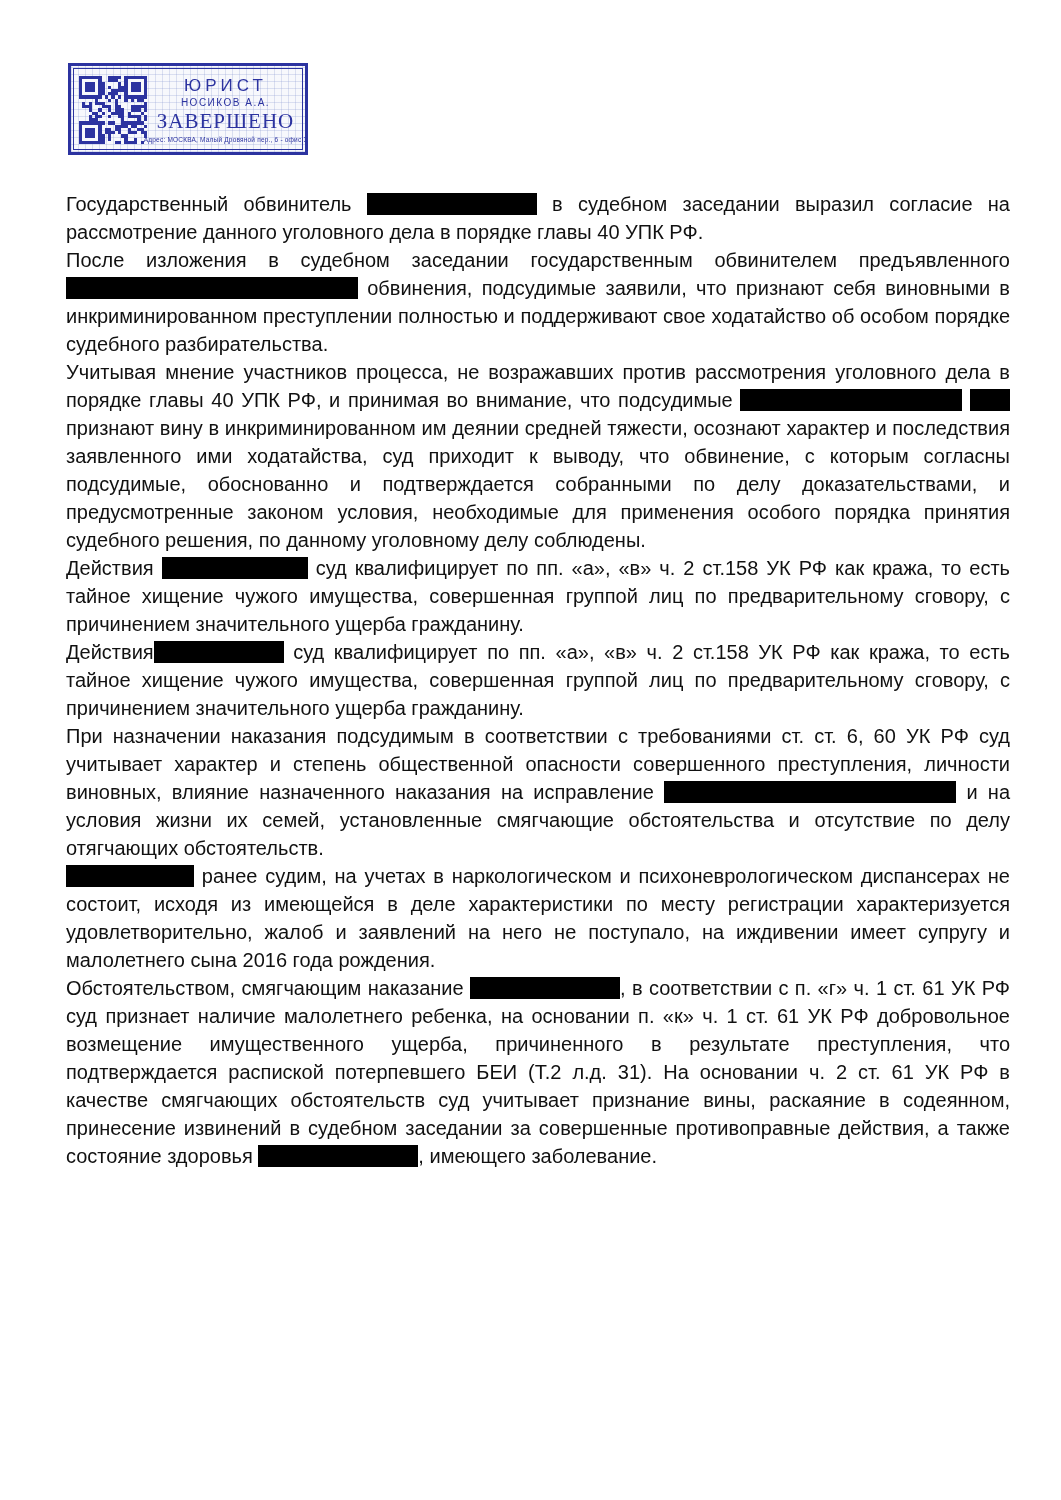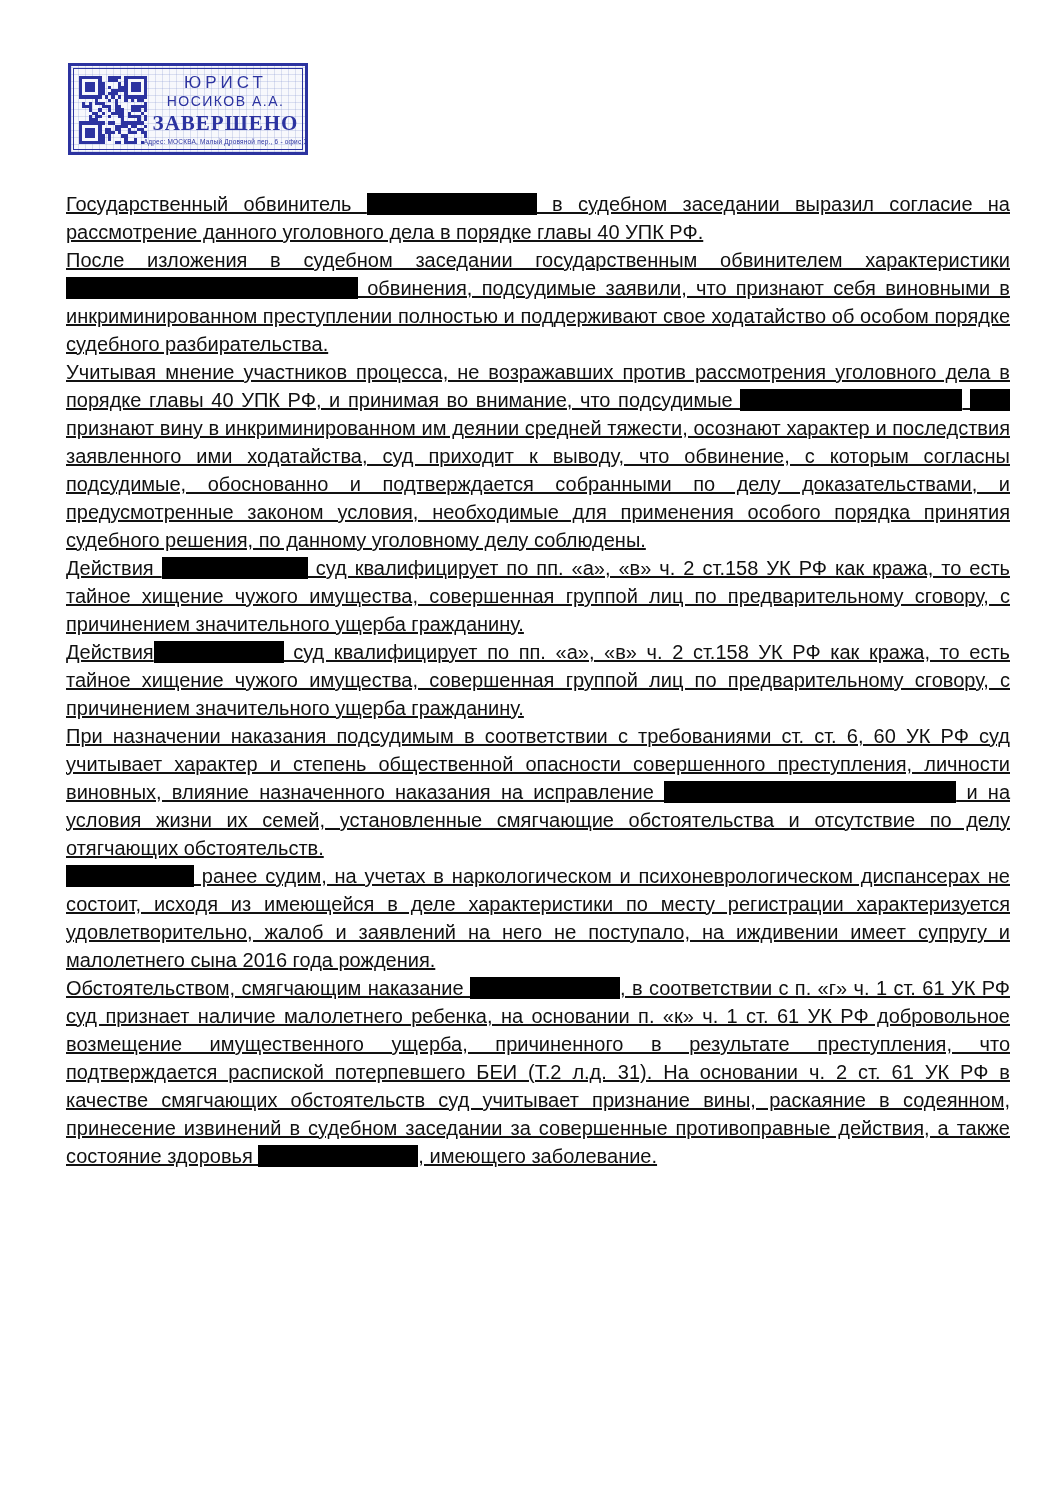--- a/index.html
+++ b/index.html
@@ -25,31 +25,31 @@
   }
   .stamp-inner{
     box-sizing:border-box;width:100%;height:100%;
     border:1px solid var(--stamp,#2c33a0);
     display:flex;align-items:center;gap:7px;
     padding:4px 5px 3px 5px;
   }
   .qr{width:68px;height:68px;flex:0 0 auto;display:block;}
   .stamp-right{flex:1;display:flex;flex-direction:column;align-items:center;justify-content:flex-start;color:var(--stamp,#2c33a0);line-height:1.12;min-width:0;}
   .stamp-title{font-size:17px;letter-spacing:4px;font-weight:500;}
-  .stamp-name{font-size:14px;letter-spacing:1.5px;margin-top:2px;}
-  .stamp-status{font-family:"Liberation Serif","DejaVu Serif",serif;font-weight:bold;font-size:21px;letter-spacing:1px;margin-top:2px;}
+  .stamp-name{font-size:10px;letter-spacing:1.5px;margin-top:2px;}
+  .stamp-status{font-family:"Liberation Serif","DejaVu Serif",serif;font-weight:normal;font-size:21px;letter-spacing:1px;margin-top:2px;}
   .stamp-address{font-size:6.5px;letter-spacing:.2px;margin-top:3px;white-space:nowrap;}
 
   
   .doc{
     position:absolute;left:66px;top:190px;width:944px;
     font-size:20px;line-height:28px;
     text-align:justify;
   }
-  .doc p{margin:0;padding:0;text-decoration:underline;}
+  .doc p{margin:0;padding:0;}
   .redact{
     display:inline-block;
     background:#000;
     height:22px;
     vertical-align:-4px;
   }
 </style>
 </head>
 <body>
 
@@ -210,21 +210,21 @@
         <div class="stamp-title">ЮРИСТ</div>
         <div class="stamp-name">НОСИКОВ А.А.</div>
         <div class="stamp-status">ЗАВЕРШЕНО</div>
         <div class="stamp-address">Адрес: МОСКВА, Малый Дровяной пер., 6 - офис 3</div>
       </div>
     </div>
   </div>
 
   <div class="doc" id="doc-body">
       <p><span>Государственный обвинитель </span><span class="redact" style="width: 170px;"></span><span> в судебном заседании выразил согласие на рассмотрение данного уголовного дела в порядке главы 40 УПК РФ.</span></p>
-      <p><span>После изложения в судебном заседании государственным обвинителем характеристики </span><span class="redact" style="width: 292px;"></span><span> обвинения, подсудимые заявили, что признают себя виновными в инкриминированном преступлении полностью и поддерживают свое ходатайство об особом порядке судебного разбирательства.</span></p>
+      <p><span>После изложения в судебном заседании государственным обвинителем предъявленного </span><span class="redact" style="width: 292px;"></span><span> обвинения, подсудимые заявили, что признают себя виновными в инкриминированном преступлении полностью и поддерживают свое ходатайство об особом порядке судебного разбирательства.</span></p>
       <p><span>Учитывая мнение участников процесса, не возражавших против рассмотрения уголовного дела в порядке главы 40 УПК РФ, и принимая во внимание, что подсудимые </span><span class="redact" style="width: 222px;"></span><span> </span><span class="redact" style="width: 40px;"></span><span> признают вину в инкриминированном им деянии средней тяжести, осознают характер и последствия заявленного ими ходатайства, суд приходит к выводу, что обвинение, с которым согласны подсудимые, обоснованно и подтверждается собранными по делу доказательствами, и предусмотренные законом условия, необходимые для применения особого порядка принятия судебного решения, по данному уголовному делу соблюдены.</span></p>
       <p><span>Действия </span><span class="redact" style="width: 146px;"></span><span> суд квалифицирует по пп. «а», «в» ч. 2 ст.158 УК РФ как кража, то есть тайное хищение чужого имущества, совершенная группой лиц по предварительному сговору, с причинением значительного ущерба гражданину.</span></p>
       <p><span>Действия</span><span class="redact" style="width: 130px;"></span><span> суд квалифицирует по пп. «а», «в» ч. 2 ст.158 УК РФ как кража, то есть тайное хищение чужого имущества, совершенная группой лиц по предварительному сговору, с причинением значительного ущерба гражданину.</span></p>
       <p><span>При назначении наказания подсудимым в соответствии с требованиями ст. ст. 6, 60 УК РФ суд учитывает характер и степень общественной опасности совершенного преступления, личности виновных, влияние назначенного наказания на исправление </span><span class="redact" style="width: 292px;"></span><span> и на условия жизни их семей, установленные смягчающие обстоятельства и отсутствие по делу отягчающих обстоятельств.</span></p>
       <p><span class="redact" style="width: 128px;"></span><span> ранее судим, на учетах в наркологическом и психоневрологическом диспансерах не состоит, исходя из имеющейся в деле характеристики по месту регистрации характеризуется удовлетворительно, жалоб и заявлений на него не поступало, на иждивении имеет супругу и малолетнего сына 2016 года рождения.</span></p>
       <p><span>Обстоятельством, смягчающим наказание </span><span class="redact" style="width: 150px;"></span><span>, в соответствии с п. «г» ч. 1 ст. 61 УК РФ суд признает наличие малолетнего ребенка, на основании п. «к» ч. 1 ст. 61 УК РФ добровольное возмещение имущественного ущерба, причиненного в результате преступления, что подтверждается распиской потерпевшего БЕИ (Т.2 л.д. 31). На основании ч. 2 ст. 61 УК РФ в качестве смягчающих обстоятельств суд учитывает признание вины, раскаяние в содеянном, принесение извинений в судебном заседании за совершенные противоправные действия, а также состояние здоровья </span><span class="redact" style="width: 160px;"></span><span>, имеющего заболевание.</span></p>
     </div>
 
 </div>
 

